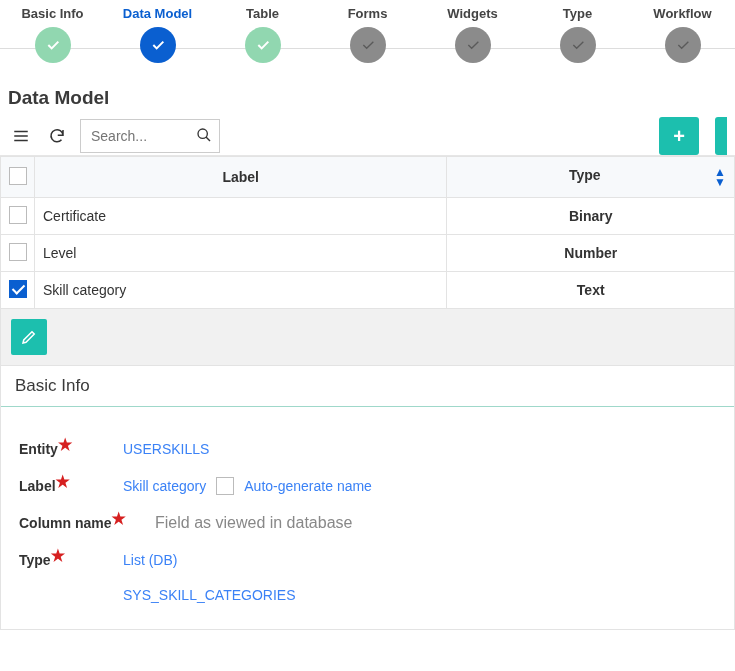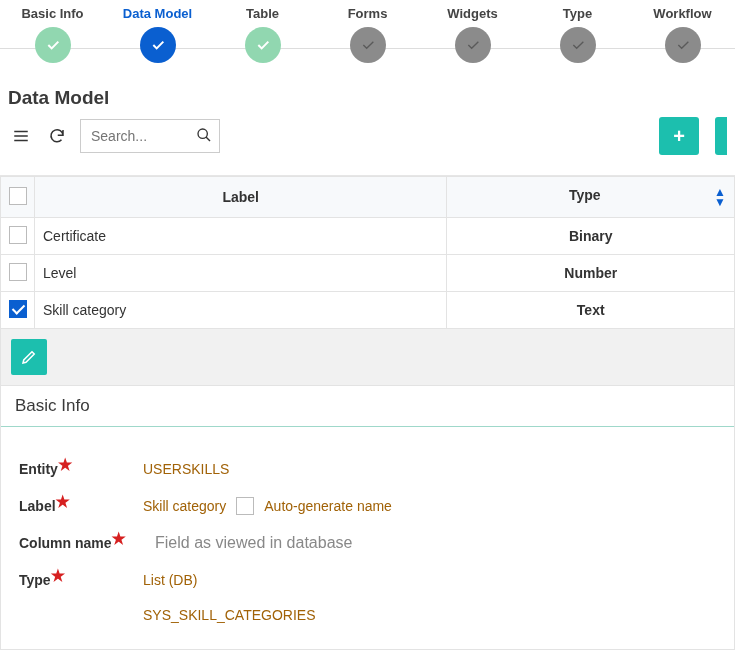--- a/index.html
+++ b/index.html
@@ -13,21 +13,21 @@
 .step.active .lbl { color: #0a5fd0; }
 .step .circ { width: 36px; height: 36px; border-radius: 50%; margin: 0 auto; display: flex; align-items: center; justify-content: center; background: #91d7b0; }
 .step.active .circ { background: #0a5fd0; }
 .step.pending .circ { background: #8b8b8b; }
 .step .circ svg { width: 16px; height: 16px; }
 
 
 .page-title { font-size: 19px; font-weight: 600; color: #3a3a3a; padding: 14px 8px 8px; }
 
 
-.toolbar { display: flex; align-items: center; gap: 10px; padding: 0 8px 20px; border-bottom: 1px solid #e6e6e6; }
+.toolbar { display: flex; align-items: center; gap: 10px; padding: 0 8px 0; border-bottom: 1px solid #e6e6e6; }
 .icon-btn { background:none;border:none;cursor:pointer;padding:4px;display:flex;align-items:center;justify-content:center;}
 .icon-btn svg{width:18px;height:18px;stroke:#333;fill:none;}
 .search-box { position:relative; }
 .search-box input { width: 140px; height: 34px; border:1px solid #ccc; padding: 0 32px 0 10px; font-size:14px; }
 .search-box .sicon { position:absolute; right:8px; top:8px; }
 .spacer { flex:1; }
 .add-btn { width:40px; height:38px; background:#1cbfae; border:none; border-radius:3px; color:#fff; font-size:20px; font-weight:bold; cursor:pointer; display:flex;align-items:center;justify-content:center;}
 .extra-btn { width:12px; height:38px; background:#1cbfae; border:none; border-radius:3px 0 0 3px; margin-left:6px;}
 
 
@@ -45,23 +45,23 @@
 
 .edit-strip { background:#f1f1f1; padding:10px; border:1px solid #e3e3e3; border-top:none;}
 .edit-btn { width:36px;height:36px;background:#1cbfae;border:none;border-radius:2px;display:flex;align-items:center;justify-content:center;cursor:pointer;}
 .edit-btn svg{width:18px;height:18px;stroke:#fff;fill:none;}
 
 
 .panel { border:1px solid #e3e3e3; border-top:none; }
 .panel-header { padding:10px 14px; font-size:17px; color:#3a3a3a; font-weight:500; border-bottom:1px solid #9fd8ca; }
 .form { padding:14px 18px 8px; }
 .row { display:flex; align-items:center; margin:18px 0; }
-.row .flabel { width:124px; font-weight:600; color:#333; position:relative;}
+.row .flabel { width:104px; font-weight:600; color:#333; position:relative;}
 .row .req { color:#d62020; position:relative; top:-4px; font-size:16px;}
-.row .val { color:#a16207; }
+.row .val { color:#3b82f6; }
 .hint { color:#888; font-size:16px; margin-left:16px;}
 .inline-chk { width:18px;height:18px;border:1px solid #bbb;margin:0 10px;}
 </style>
 </head>
 <body>
 
 <div class="stepper">
   <div class="step">
     <div class="lbl">Basic Info</div>
     <div class="circ">

